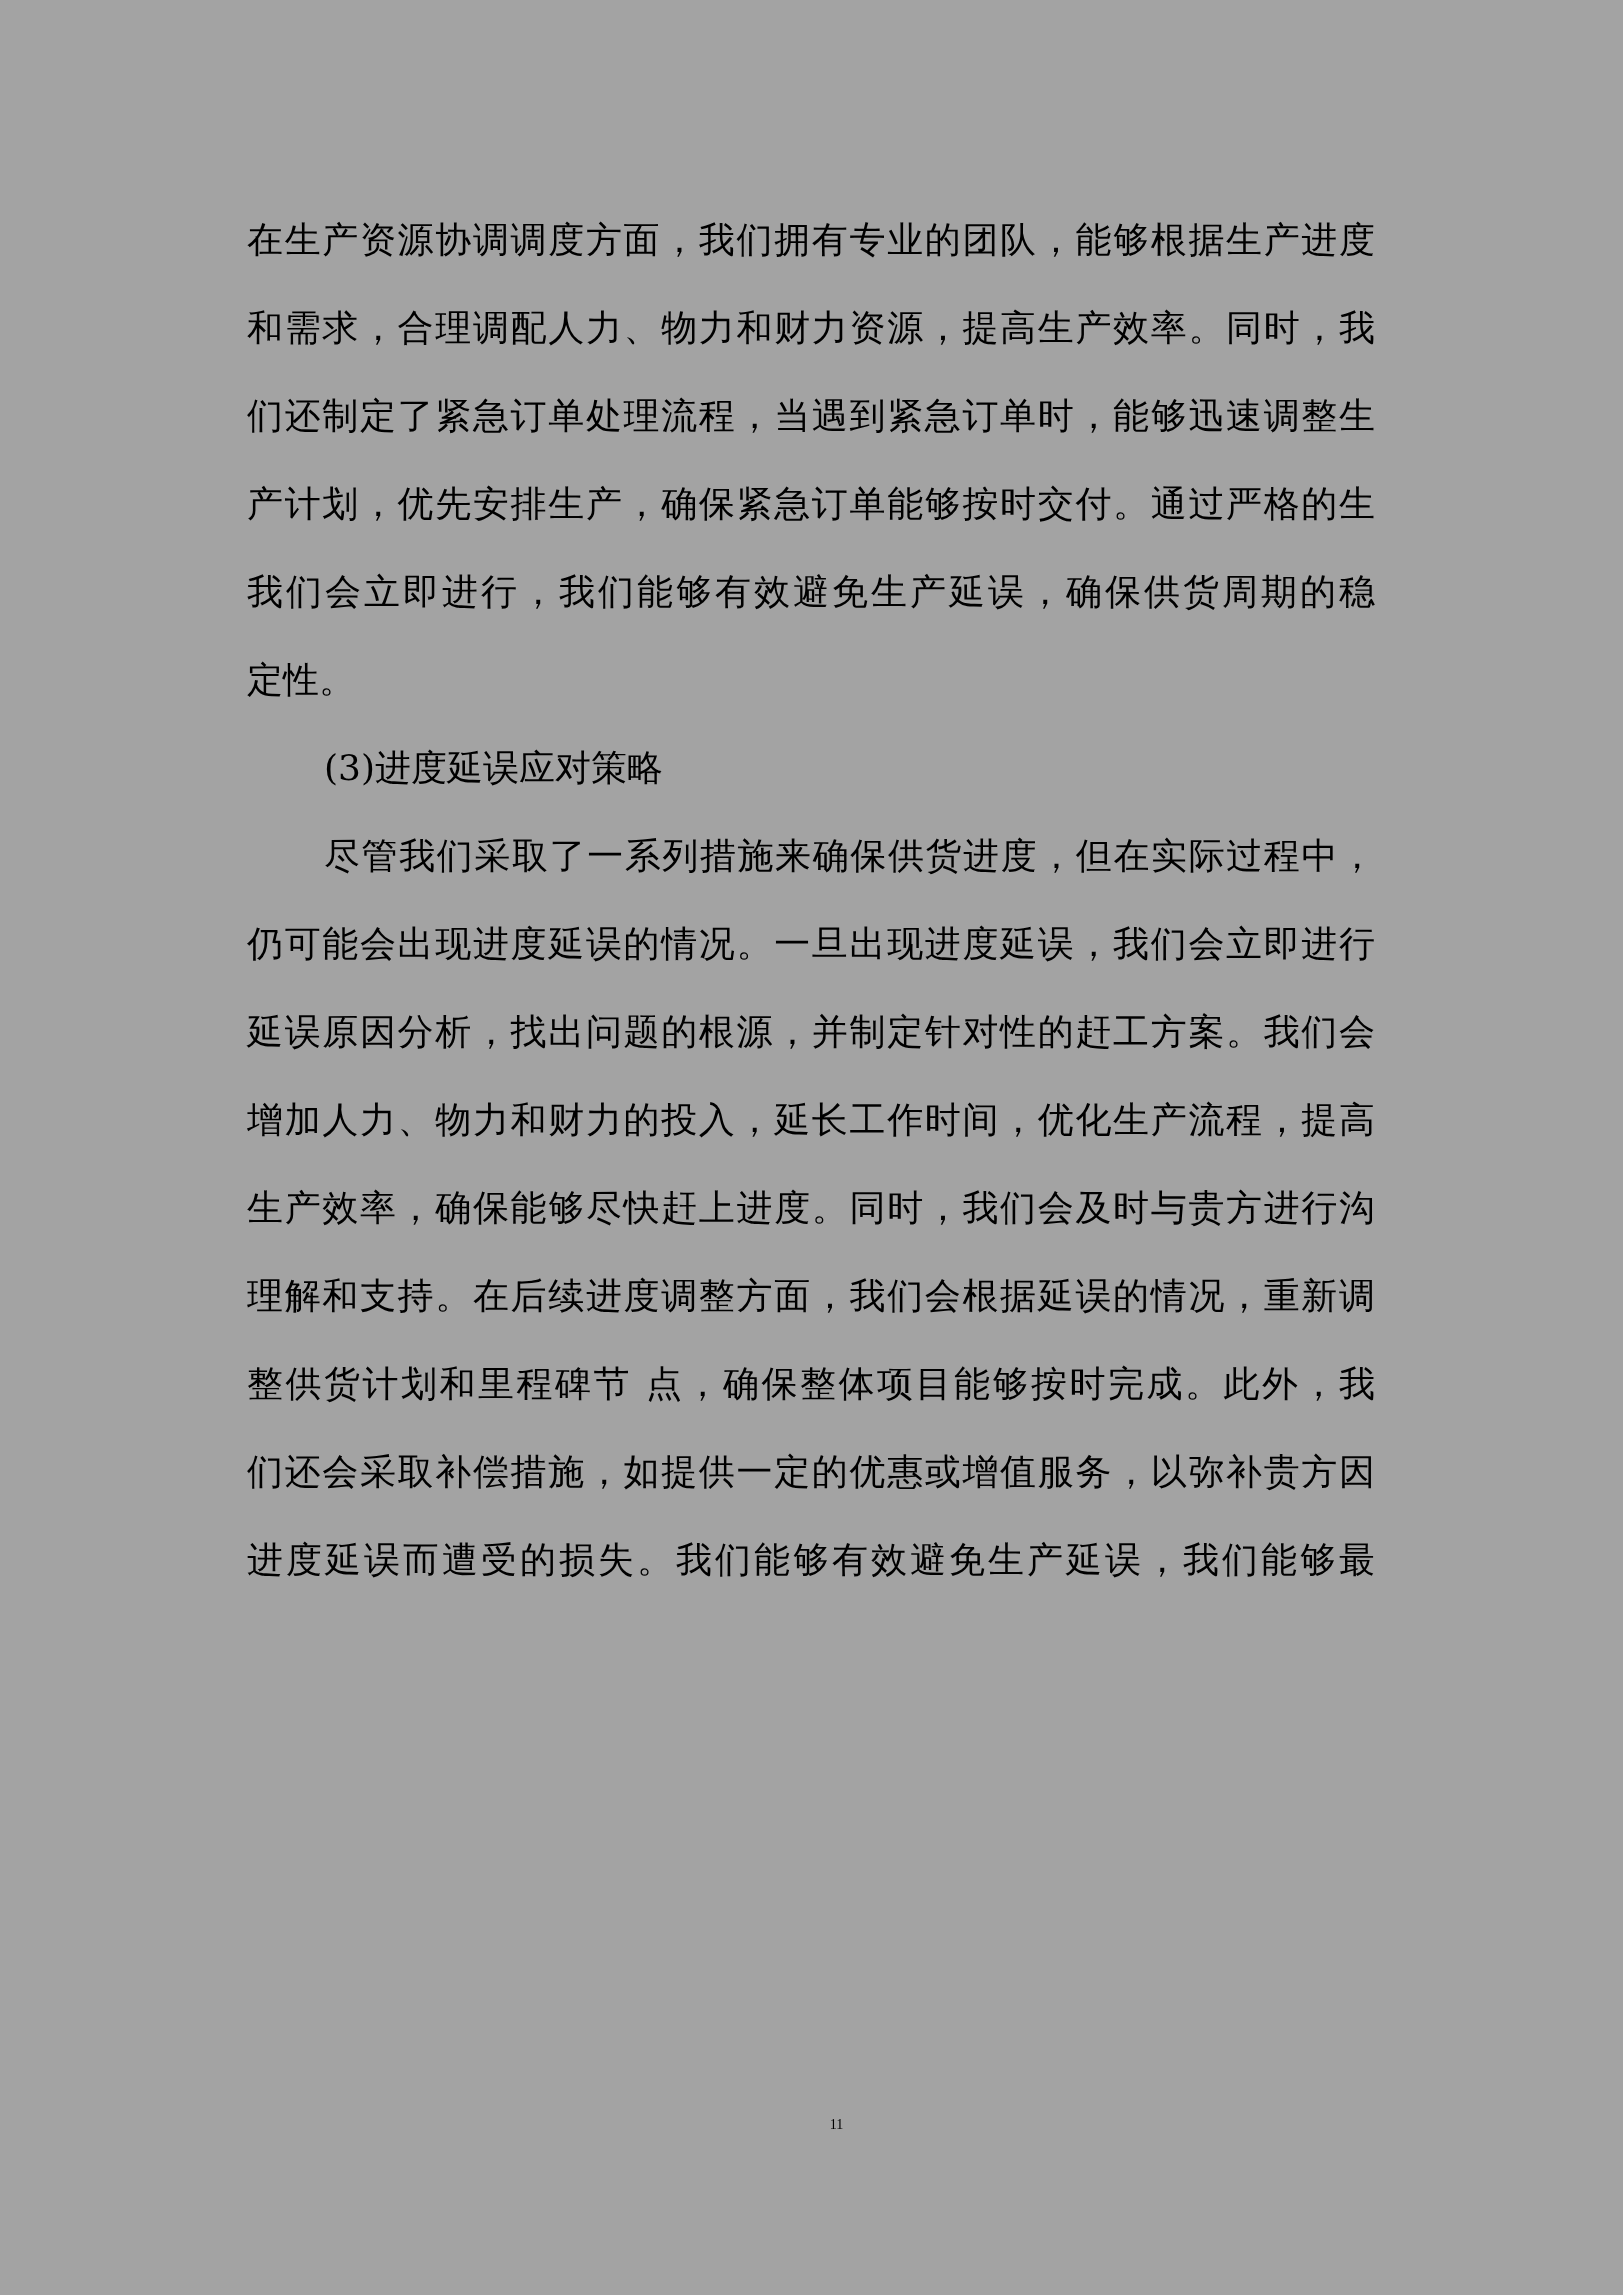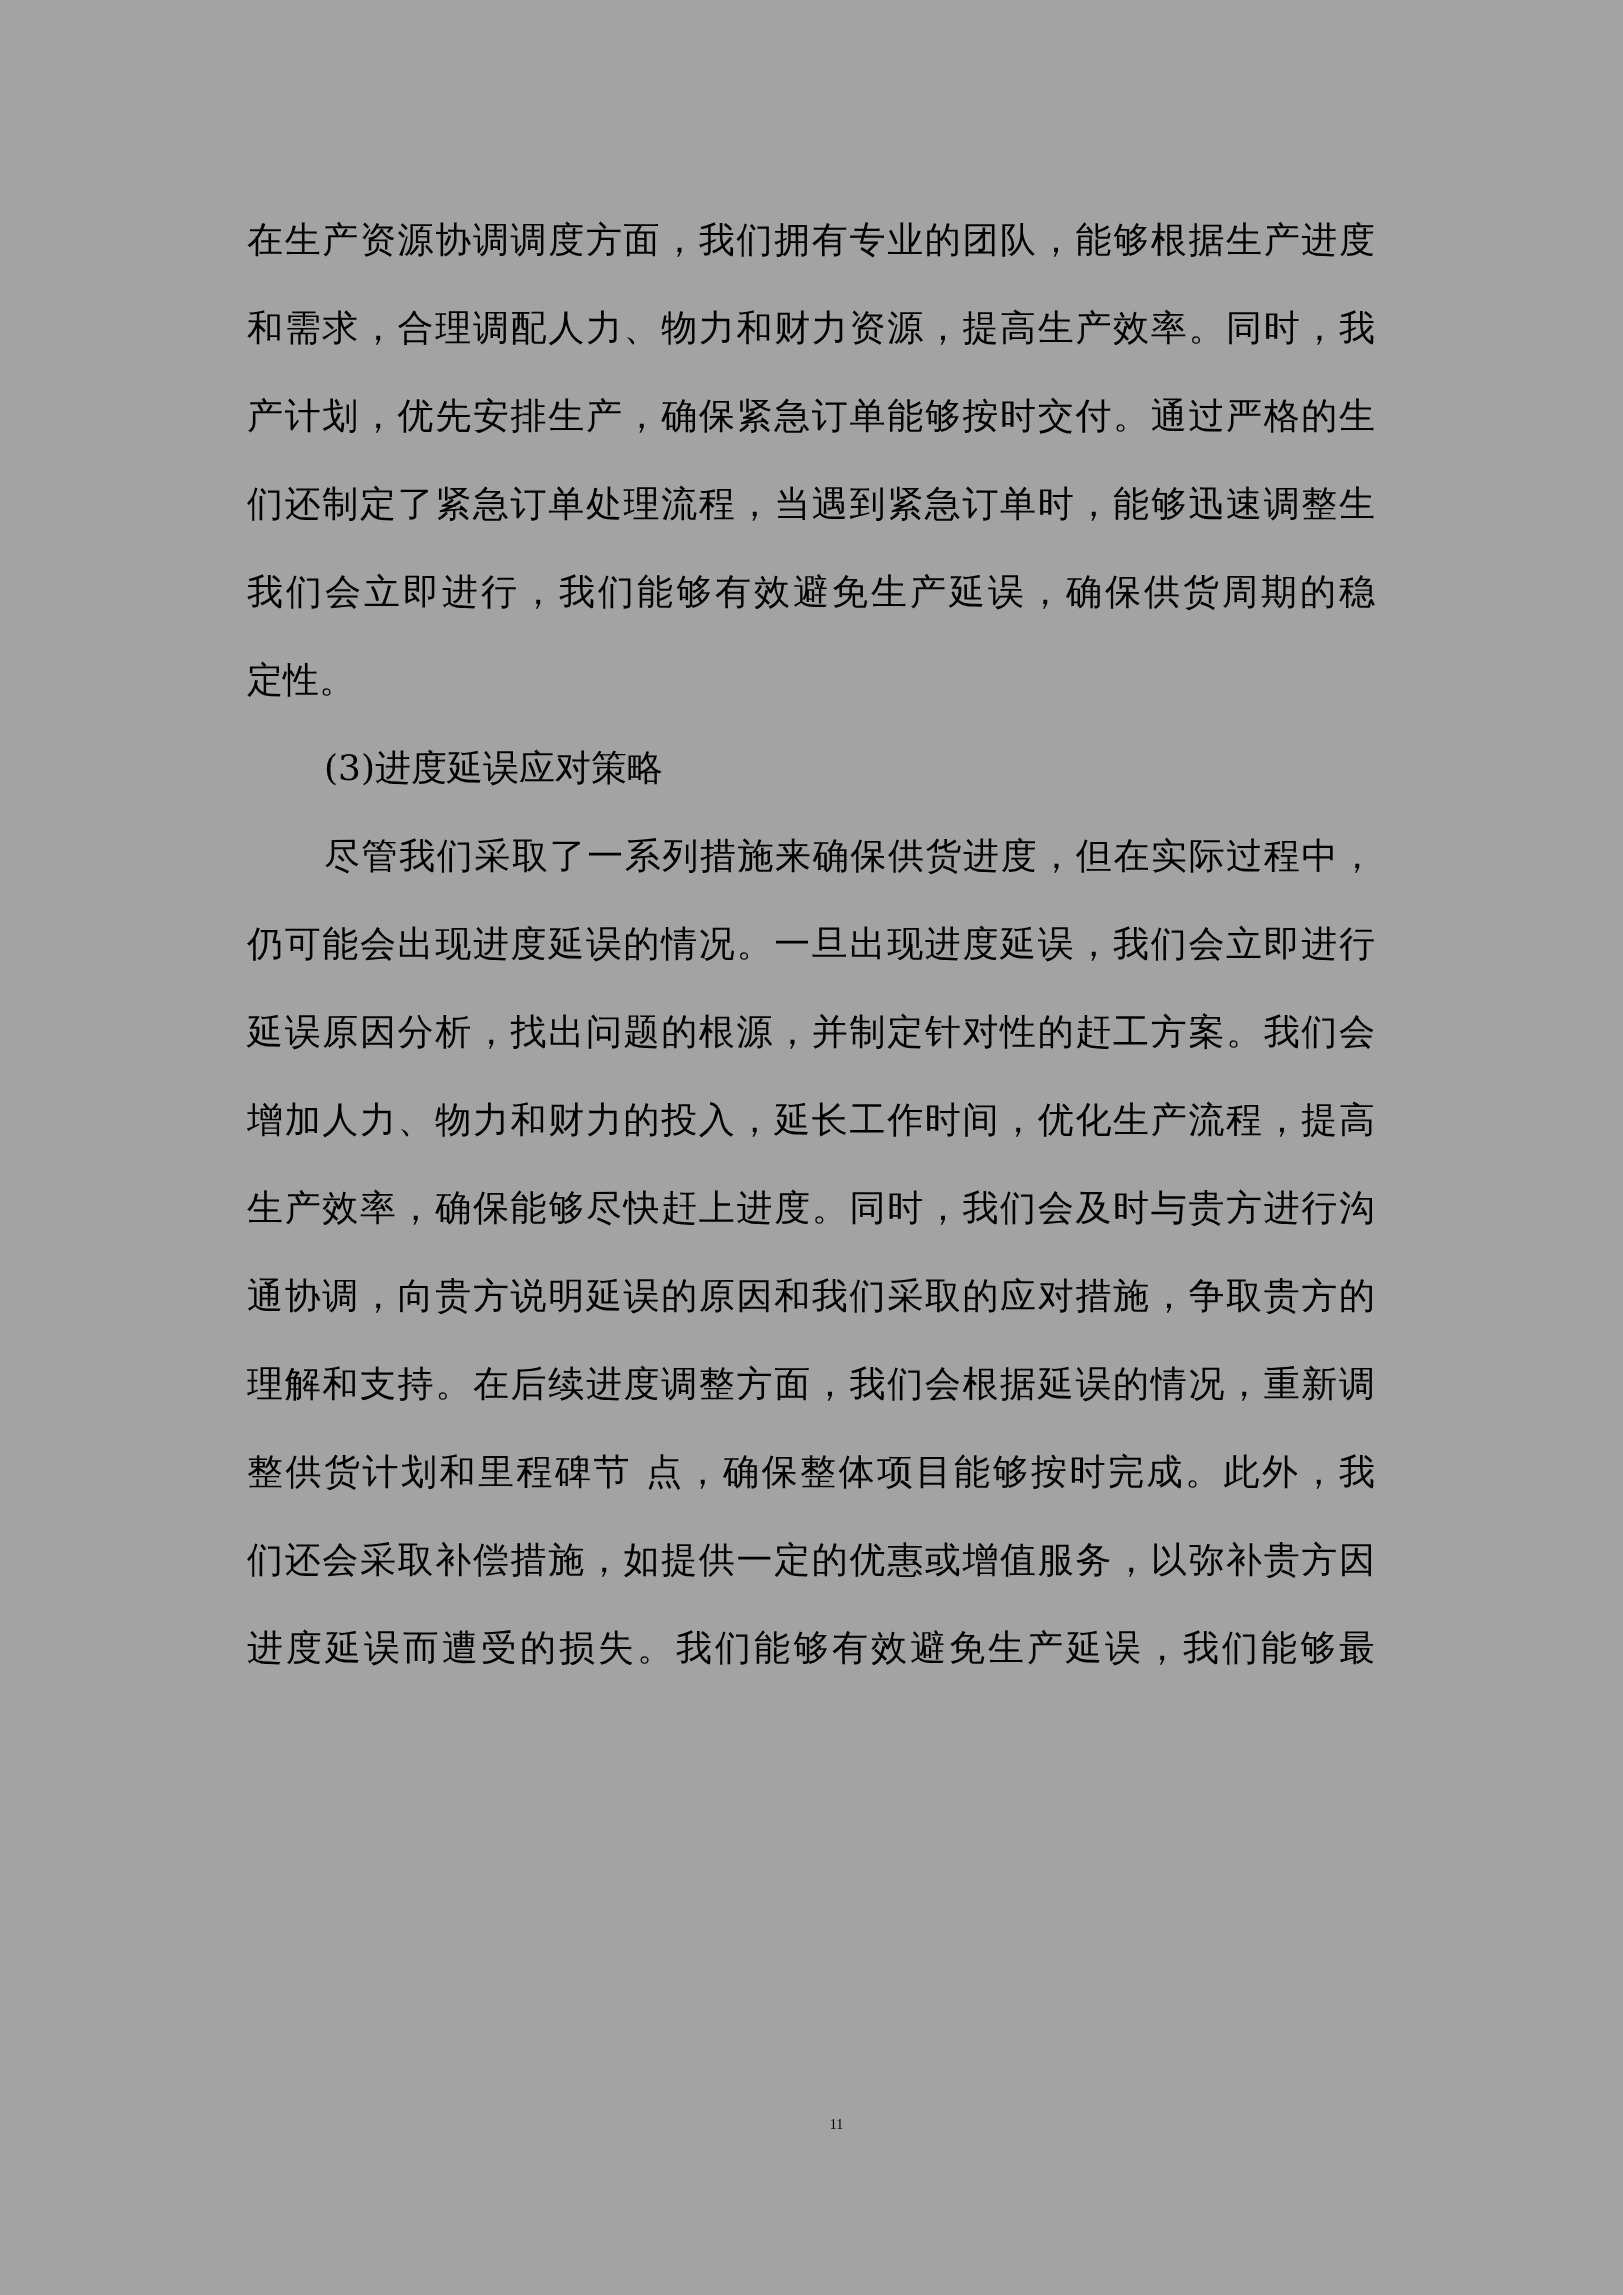--- a/index.html
+++ b/index.html
@@ -61,37 +61,36 @@
 </style>
 </head>
 <body>
 
 <div class="page">
   <div class="body-text">
 
     <div>
       <span class="line full">在生产资源协调调度方面，我们拥有专业的团队，能够根据生产进度</span>
       <span class="line full">和需求，合理调配人力、物力和财力资源，提高生产效率。同时，我</span>
+      <span class="line full">们还制定了紧急订单处理流程，当遇到紧急订单时，能够迅速调整生</span>
       <span class="line full">产计划，优先安排生产，确保紧急订单能够按时交付。通过严格的生</span>
-      <span class="line full">们还制定了紧急订单处理流程，当遇到紧急订单时，能够迅速调整生</span>
       <span class="line full">我们会立即进行，我们能够有效避免生产延误，确保供货周期的稳</span>
       <span class="line last">定性。</span>
     </div>
 
     <div>
       <span class="line last indent">(3)进度延误应对策略</span>
     </div>
 
     <div>
       <span class="line full indent">尽管我们采取了一系列措施来确保供货进度，但在实际过程中，</span>
       <span class="line full">仍可能会出现进度延误的情况。一旦出现进度延误，我们会立即进行</span>
       <span class="line full">延误原因分析，找出问题的根源，并制定针对性的赶工方案。我们会</span>
       <span class="line full">增加人力、物力和财力的投入，延长工作时间，优化生产流程，提高</span>
       <span class="line full">生产效率，确保能够尽快赶上进度。同时，我们会及时与贵方进行沟</span>
-      <span class="line full">通协调，向贵方说明延误的原因和我们采取的应对措施，争取贵方的</span>
       <span class="line full">理解和支持。在后续进度调整方面，我们会根据延误的情况，重新调</span>
       <span class="line full">整供货计划和里程碑节 点，确保整体项目能够按时完成。此外，我</span>
       <span class="line full">们还会采取补偿措施，如提供一定的优惠或增值服务，以弥补贵方因</span>
       <span class="line full">进度延误而遭受的损失。我们能够有效避免生产延误，我们能够最</span>
     </div>
   </div>
 
   <div class="page-number">11</div>
 </div>
 

